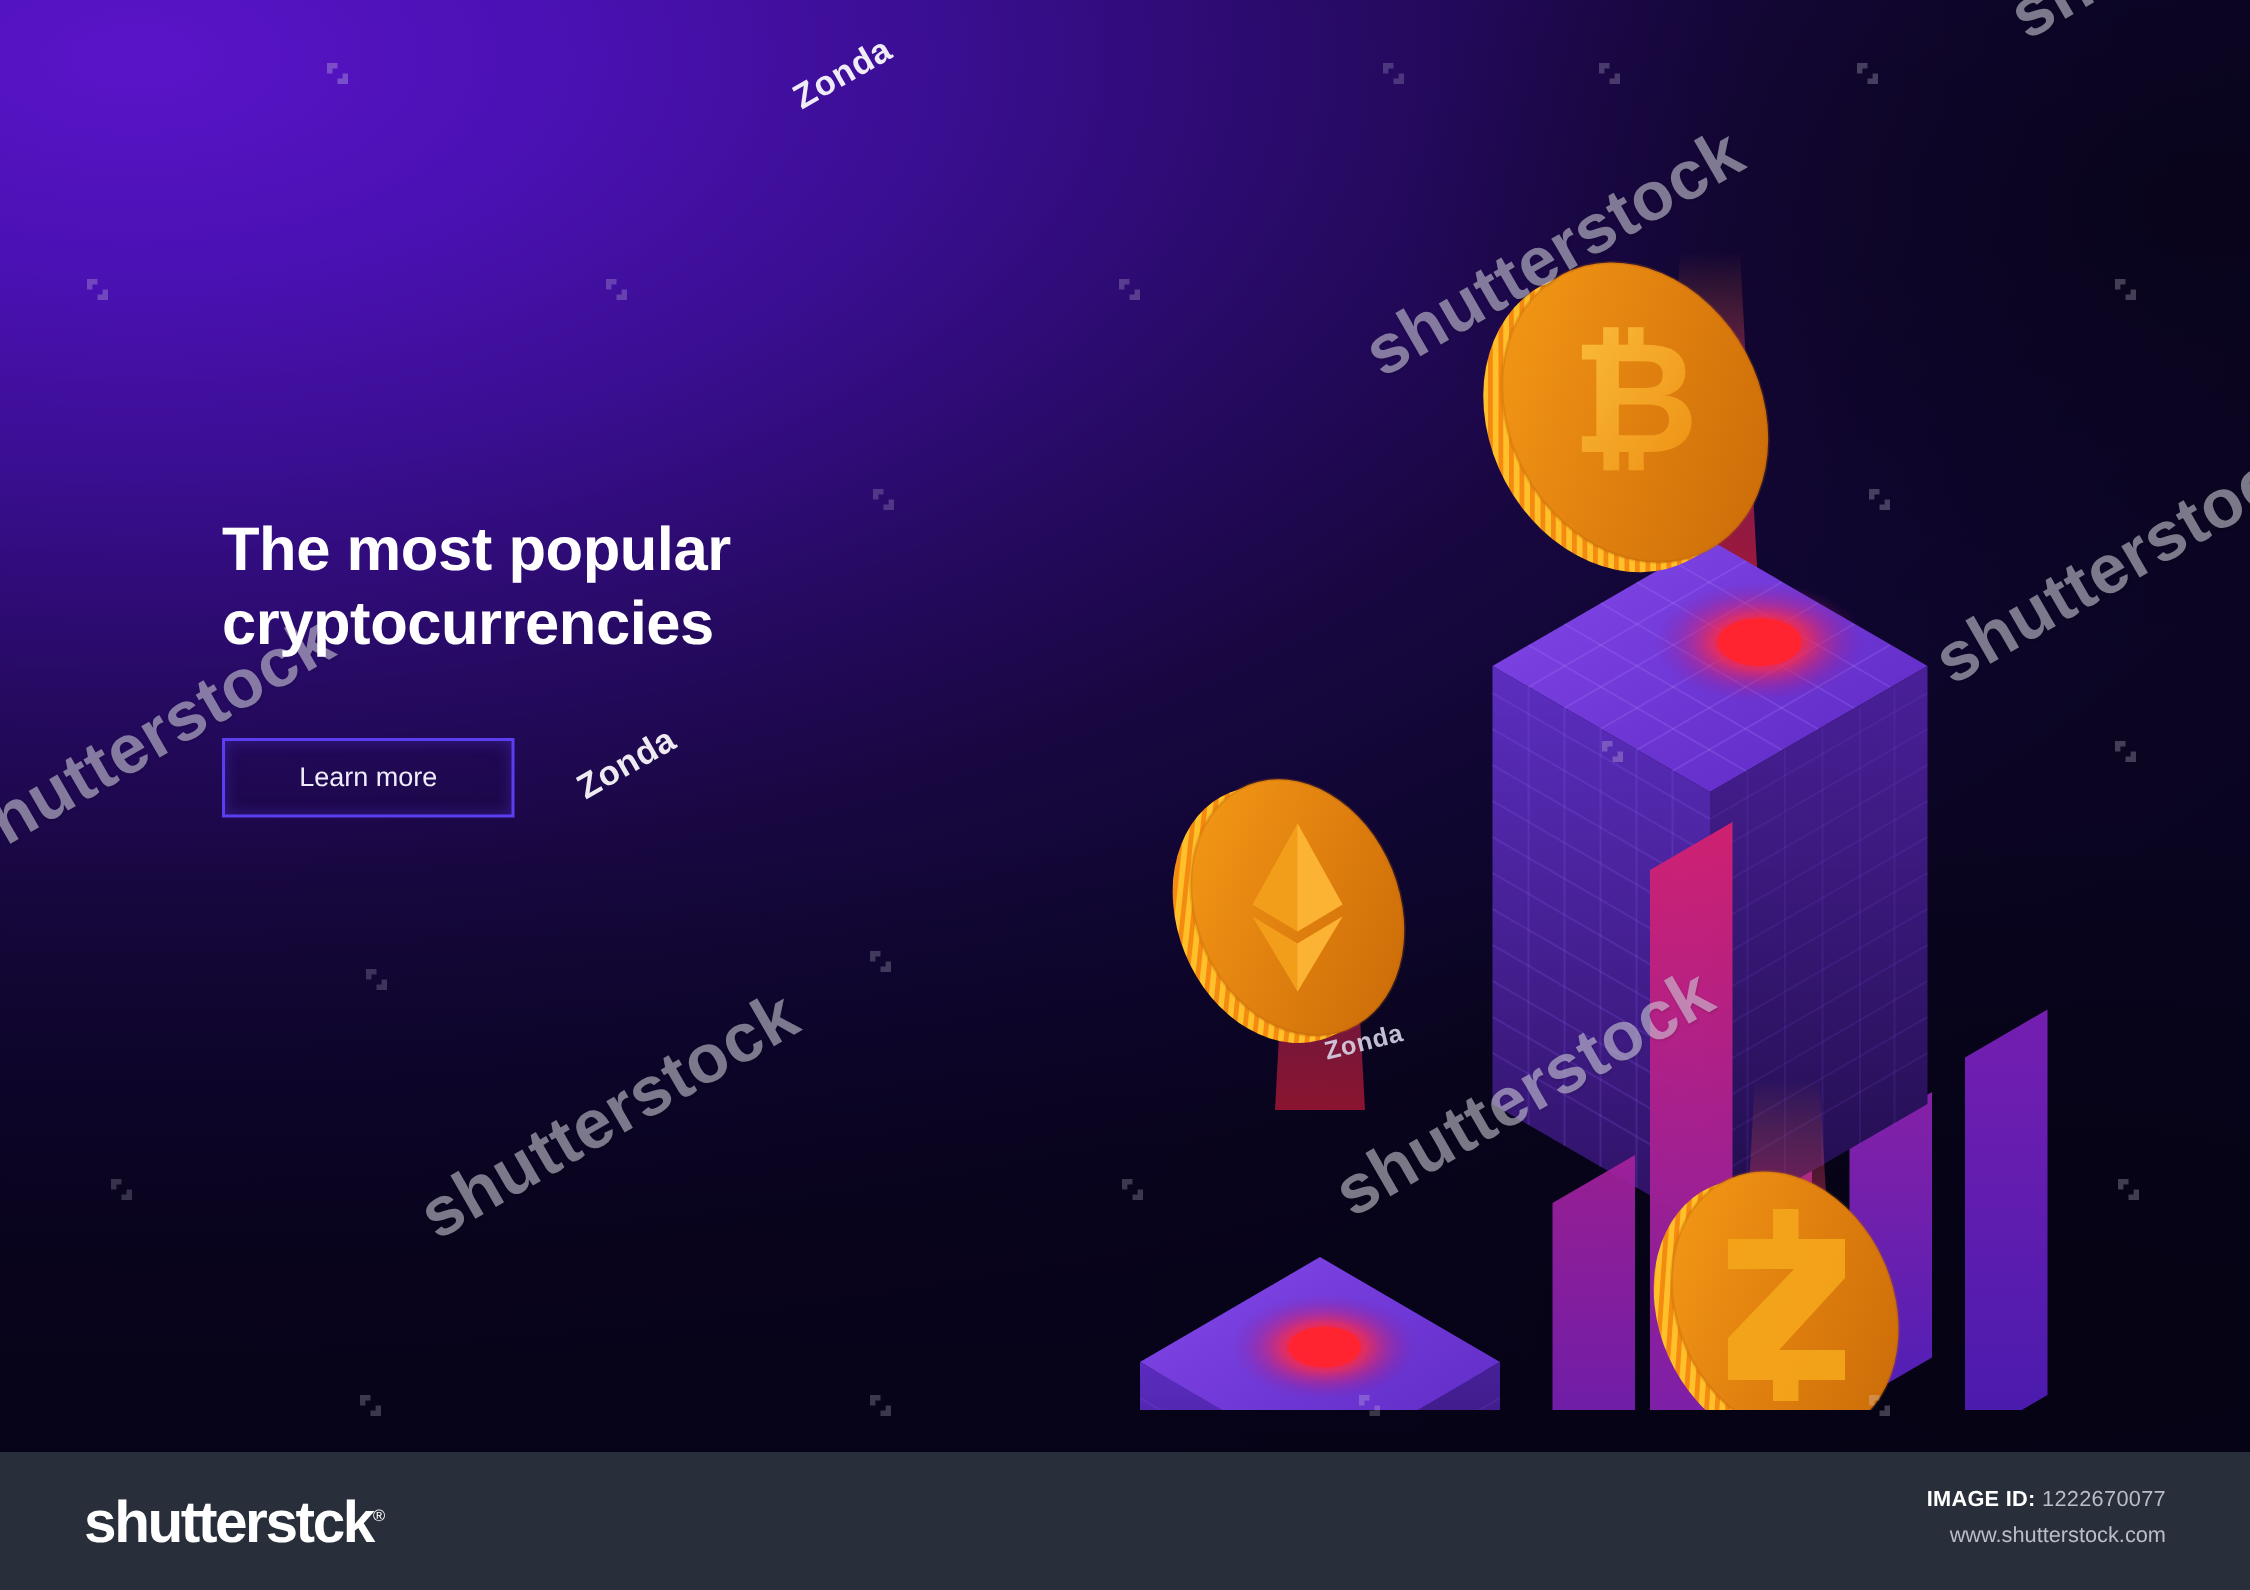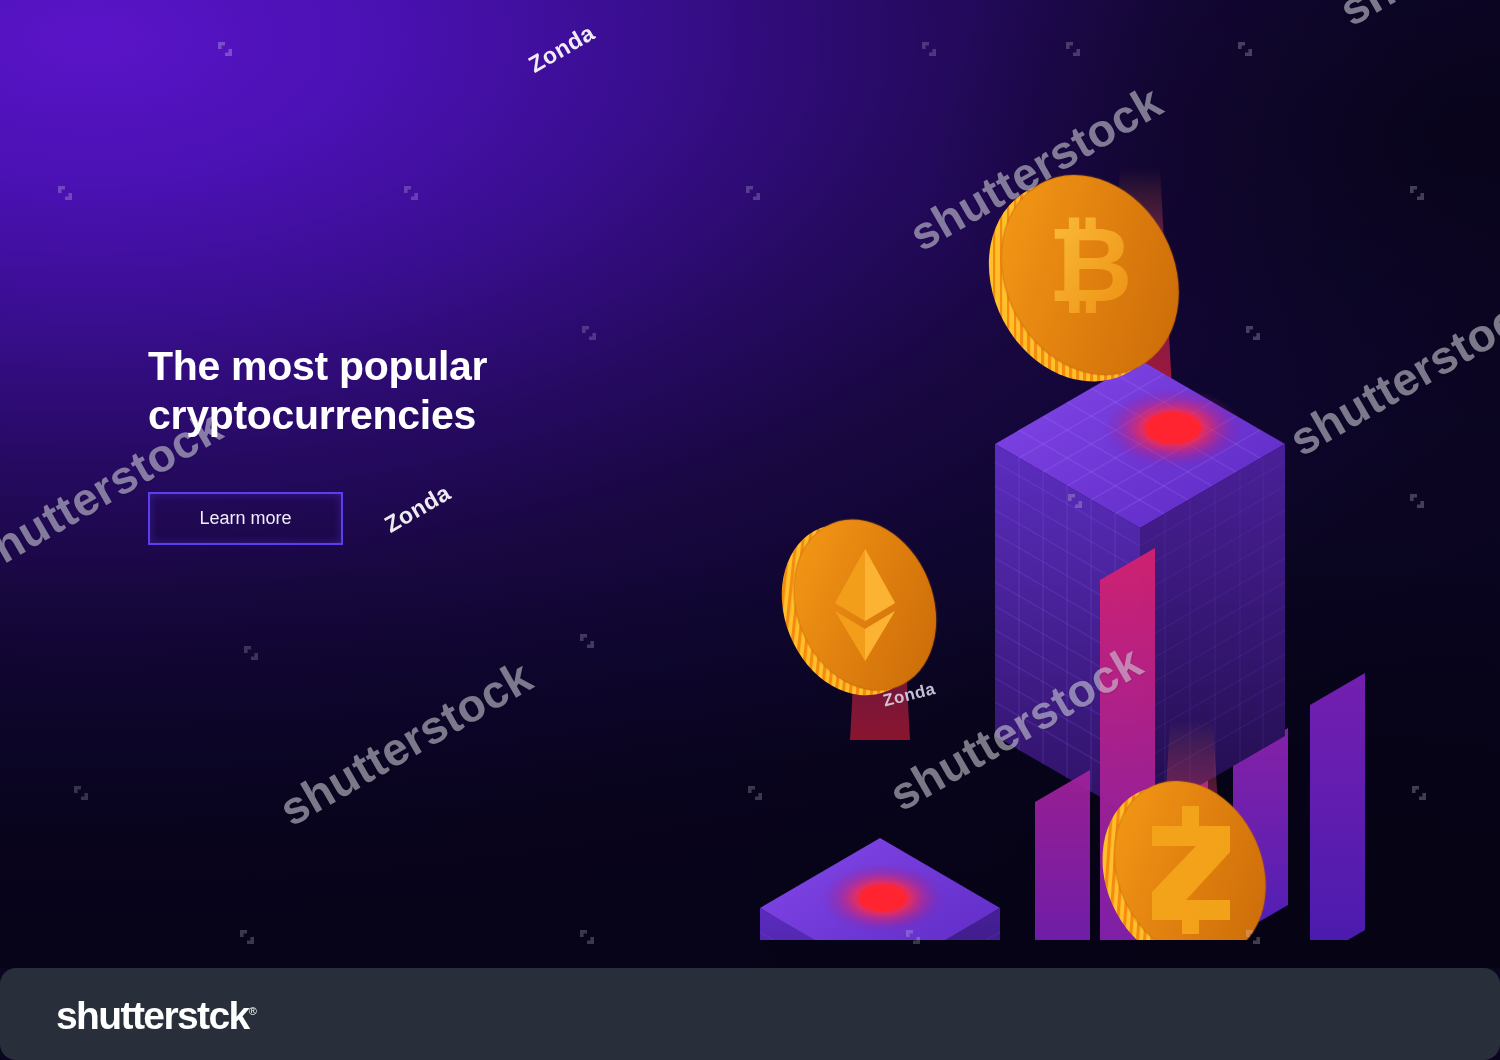--- a/index.html
+++ b/index.html
@@ -56,21 +56,20 @@
     transform:rotate(-30deg); transform-origin:left top; text-shadow:none; }
   .wm-zonda-flat{ font-size:17px; font-weight:600; color:#d8d4e6; opacity:.9;
     transform:rotate(-14deg); transform-origin:left top; text-shadow:none;}
   .wm-mark{ position:absolute; opacity:.55; pointer-events:none; }
   .wm-mark svg{ display:block; }
 
   
   .footer{
     position:absolute; left:0; top:968px; width:1500px; height:92px;
     background:#282f3a;
-    border-radius:16px;
   }
   .logo{
     position:absolute; left:56px; top:26px;
     font-size:39px; font-weight:700; color:#ffffff; letter-spacing:-1.6px;
   }
   .logo sup{ font-size:11px; vertical-align:super; letter-spacing:0; font-weight:400;}
   .meta{ position:absolute; right:56px; top:24px; text-align:right; }
   .meta .id{ font-size:14.5px; color:#ffffff; letter-spacing:.2px; }
   .meta .id b{ font-weight:700; }
   .meta .id span{ color:#b9bec6; font-weight:400; }
@@ -397,15 +396,19 @@
     <div class="copy">
       <h1 class="headline">The most popular
 cryptocurrencies</h1>
       <button class="cta">Learn more</button>
     </div>
   </div>
 
   <div class="footer">
     <div class="logo"><span>shutterst</span><span style="letter-spacing:-1.6px">ck</span><sup>®</sup></div>
 
+    <div class="meta">
+      <div class="id"><b>IMAGE ID:</b> <span>1222670077</span></div>
+      <div class="url">www.shutterstock.com</div>
+    </div>
   </div>
 
 </div>
 
 </body></html>

